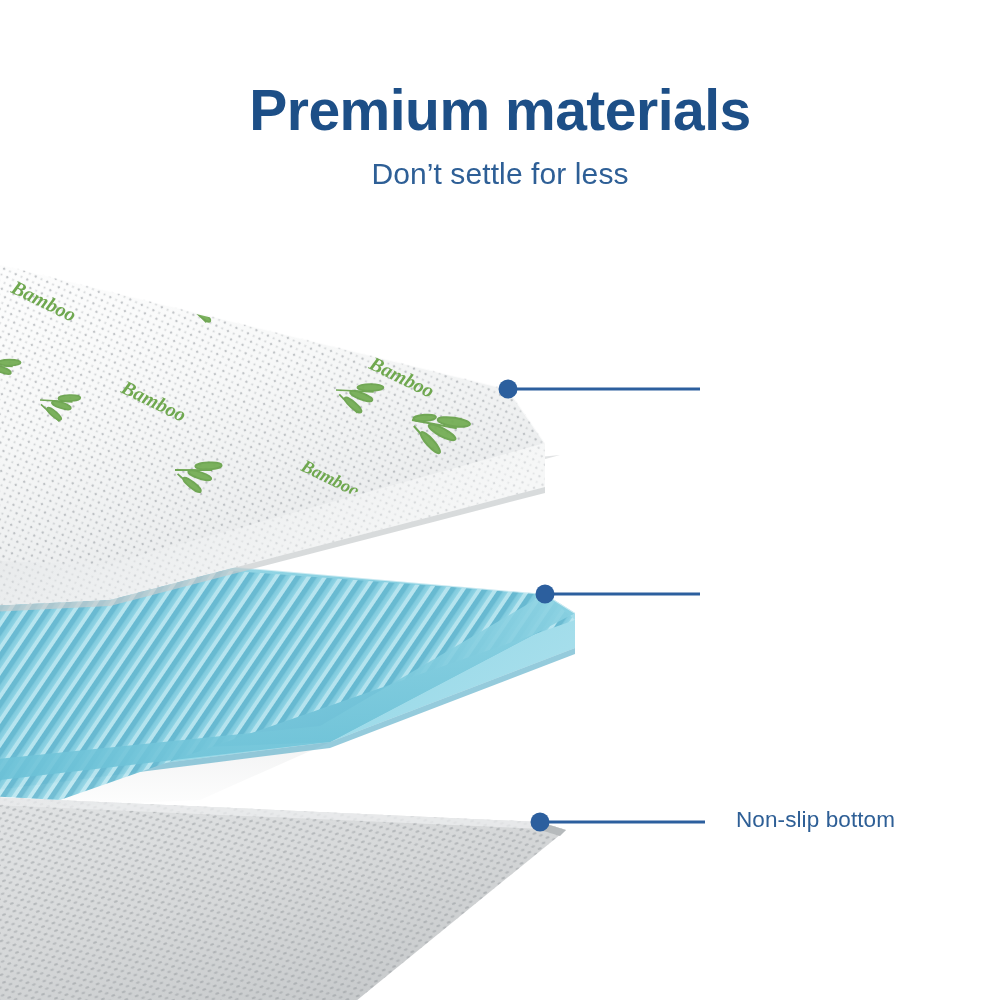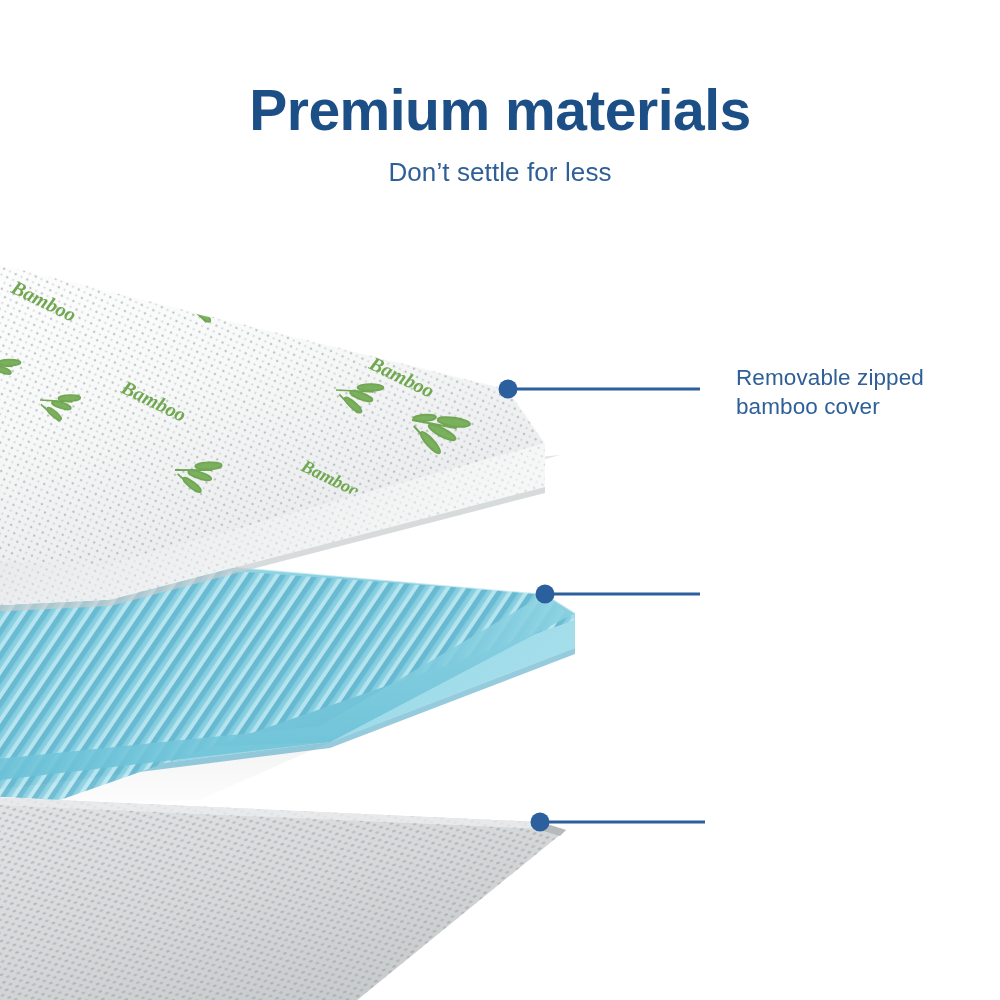--- a/index.html
+++ b/index.html
@@ -25,21 +25,21 @@
   .title {
     font-size:57px;
     font-weight:bold;
     letter-spacing:-0.5px;
     line-height:1.05;
     color:#1d4f87;
     font-family:"Liberation Sans", sans-serif;
   }
   .subtitle {
     margin-top:16px;
-    font-size:26px;
+    font-size:30px;
     font-weight:normal;
     color:#2e5f96;
     letter-spacing:0.1px;
   }
 
   
   .stage {
     position:absolute;
     left:0; top:0;
     width:1000px; height:1000px;
@@ -256,16 +256,15 @@
         </g>
       </g>
     </svg>
   </div>
 
   <div class="header">
     <div class="title">Premium materials</div>
     <div class="subtitle">Don’t settle for less</div>
   </div>
 
-  <div class="callout" id="callout-1">Removable zipped
-bamboo cover</div>
+  <div class="callout" id="callout-3">Non-slip bottom</div>
 
 </div>
 
 </body></html>

